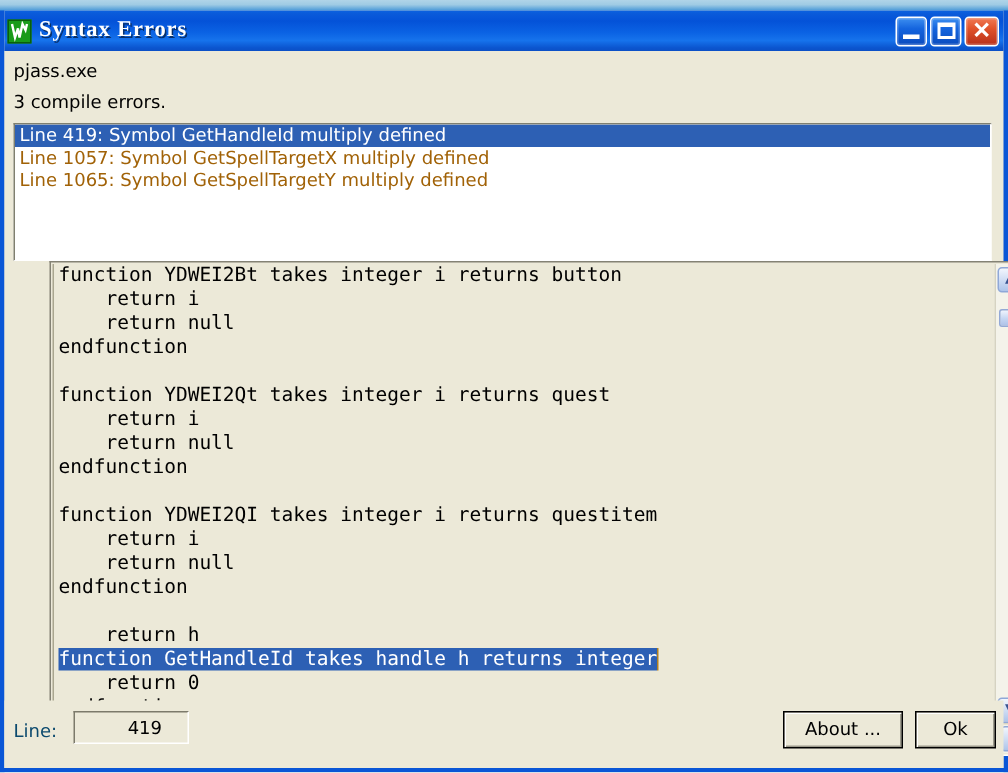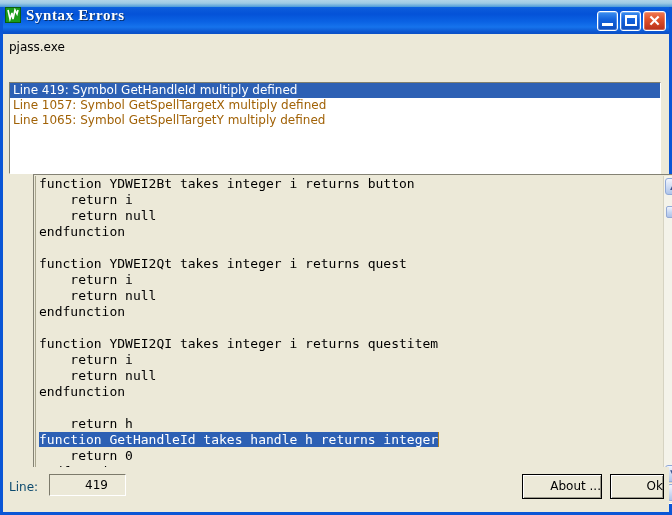--- a/index.html
+++ b/index.html
@@ -50,20 +50,21 @@
     height: 27px;
     background: linear-gradient(to bottom,
         #0c62e0 0%,
         #0a5ada 8%,
         #0452d8 26%,
         #0b63e4 55%,
         #1673ec 74%,
         #0b55cf 92%,
         #0b50c6 100%);
     display: flex;
+    align-items: center;
     overflow: hidden;
   }
   .app-icon {
     width: 16px;
     height: 16px;
     margin-left: 2px;
     margin-right: 5px;
     flex: 0 0 auto;
     background: #1a9b1a;
     border: 1px solid #0b5f0b;
@@ -348,21 +349,21 @@
     position: absolute;
     top: 7px;
     height: 25px;
     box-sizing: border-box;
     background: #ece9d8;
     border: 1px solid #000000;
     box-shadow: inset 1px 1px 0 #ffffff, inset -1px -1px 0 #9c9a8c;
     font-size: 12px;
     font-family: "DejaVu Sans", sans-serif;
     color: #000000;
-    text-align: right;
+    text-align: center;
     line-height: 23px;
     white-space: nowrap;
   }
   .dlg-btn.about { left: 519px; width: 80px; }
   .dlg-btn.ok { left: 607px; width: 54px; }
 </style>
 </head>
 <body>
 
 <div id="app">
@@ -385,20 +386,21 @@
       </div>
       <div class="tb-btn close">
         <span class="tb-close-glyph">✕</span>
       </div>
     </div>
   </div>
 
   <div class="client">
 
     <div class="label-exe">pjass.exe</div>
+    <div class="label-errcount">3 compile errors.</div>
 
     <div class="errlist-wrap">
       <div class="err-row selected">Line 419:  Symbol GetHandleId multiply defined</div>
       <div class="err-row">Line 1057:  Symbol GetSpellTargetX multiply defined</div>
       <div class="err-row">Line 1065:  Symbol GetSpellTargetY multiply defined</div>
     </div>
 
     <div class="code-wrap">
       <div class="code-inner">
         <div class="code-line">function YDWEI2Bt takes integer i returns button</div>

